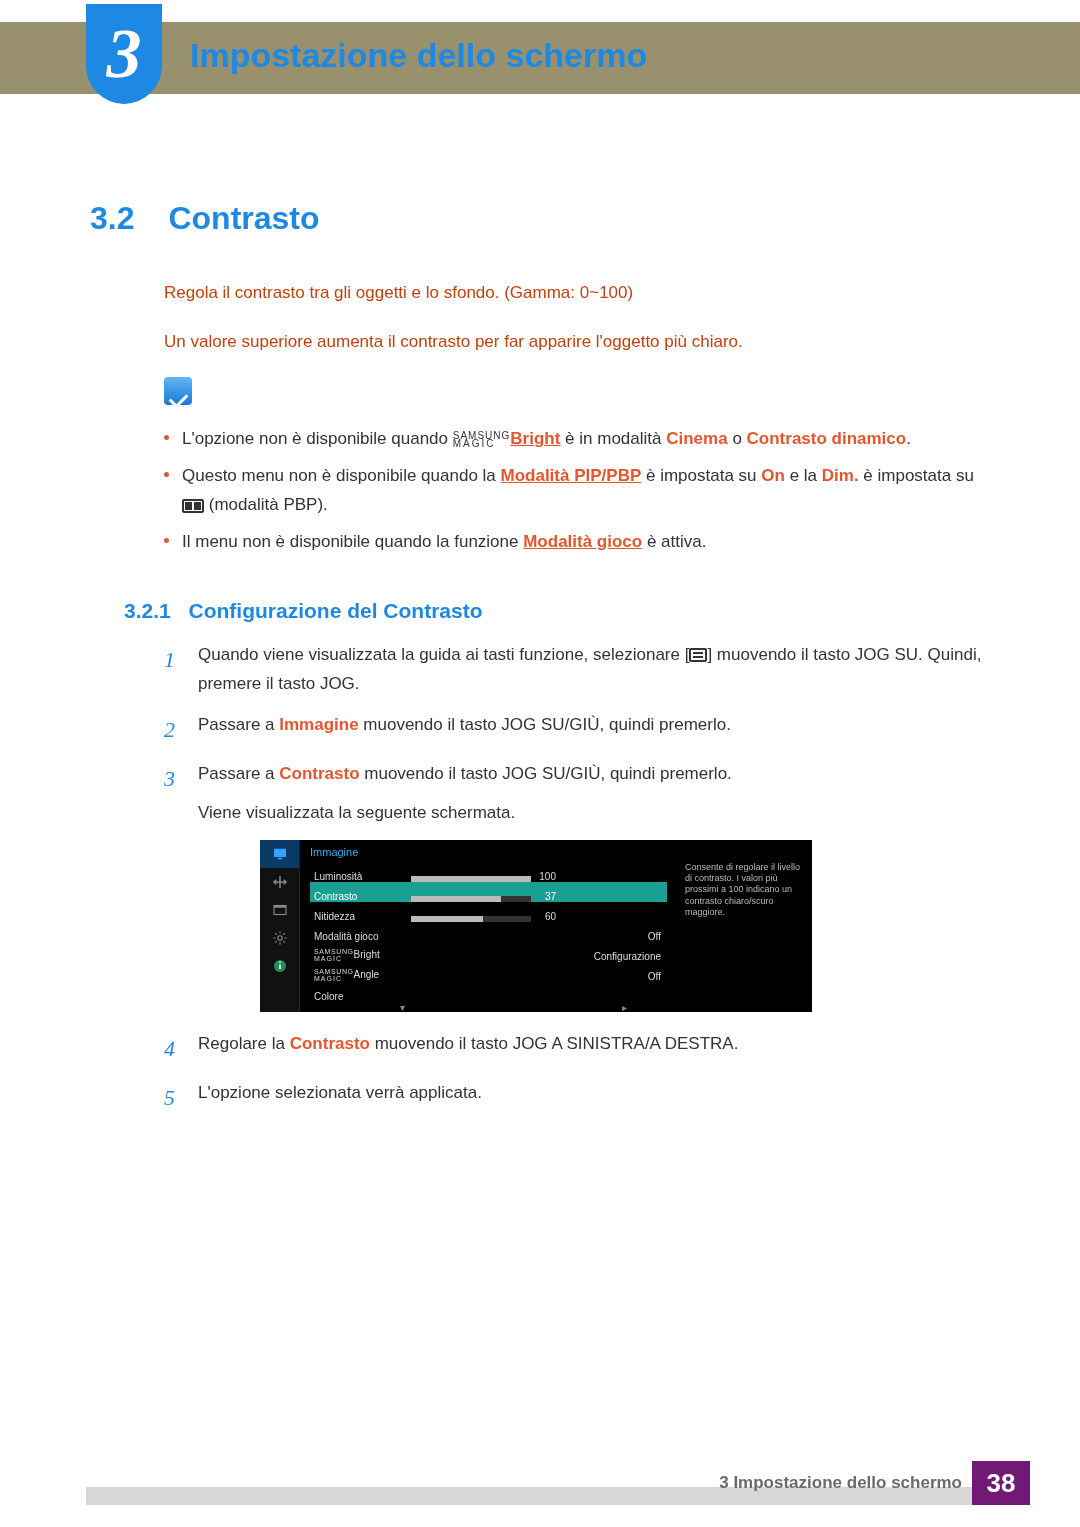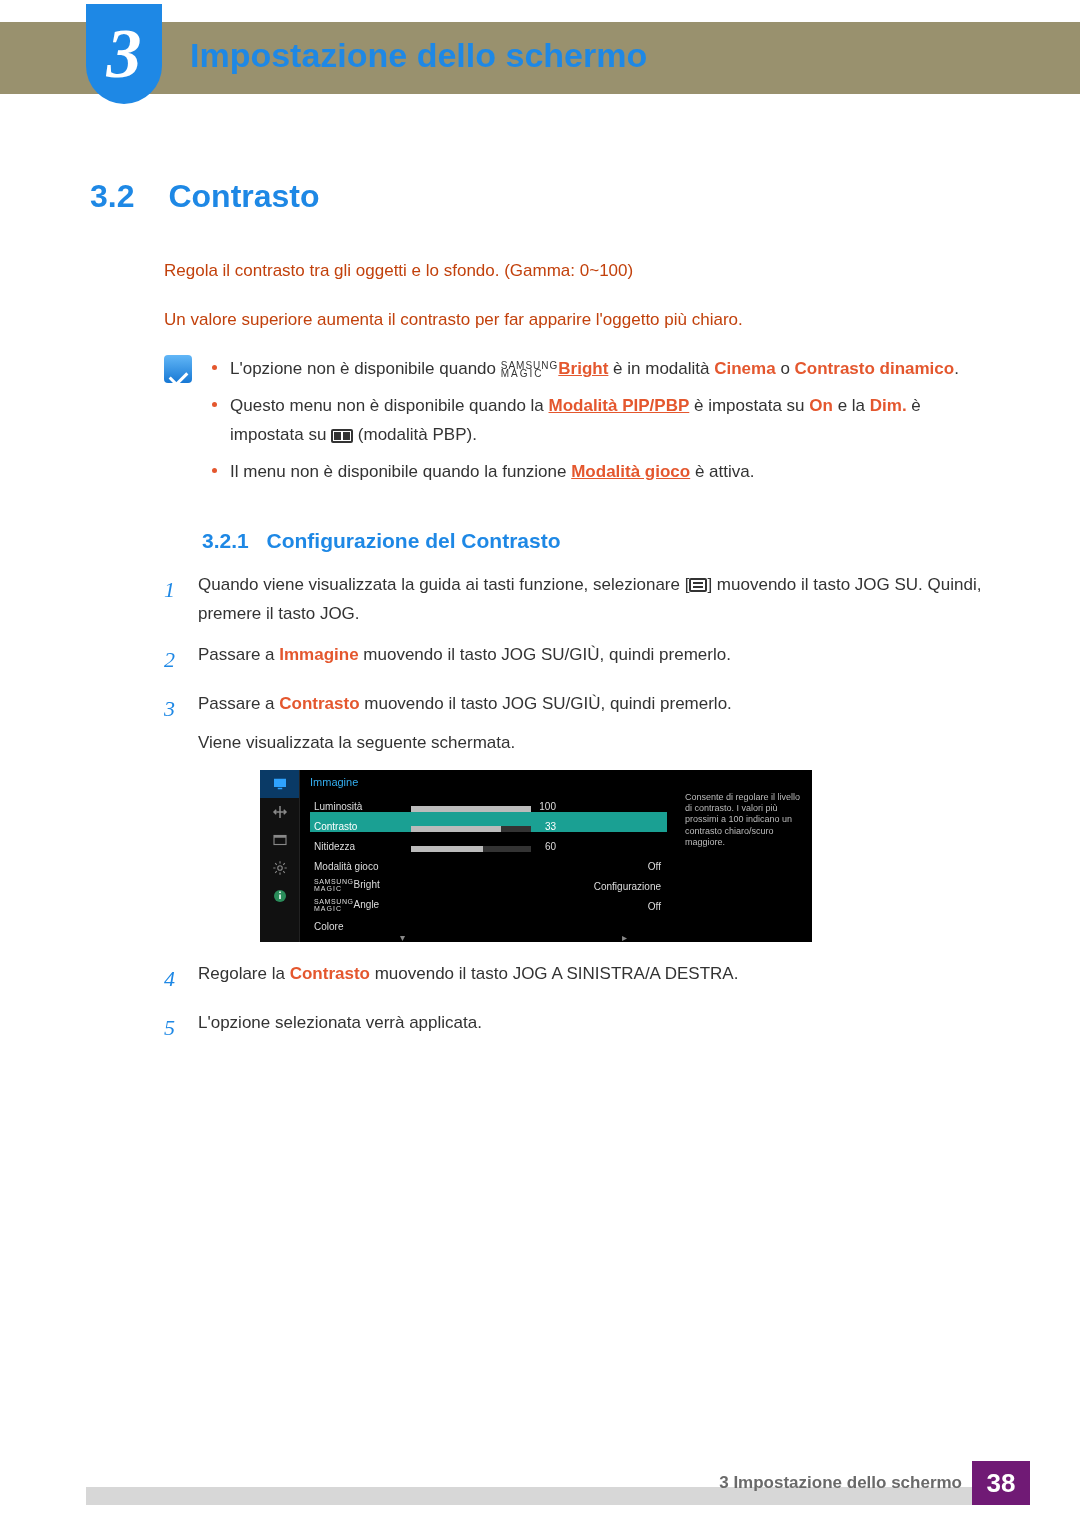--- a/index.html
+++ b/index.html
@@ -23,36 +23,36 @@
   }
   .chapter-badge span {
     color: #fff; font-size: 70px; font-weight: bold;
     font-family: "Georgia", serif; font-style: italic;
   }
   .chapter-title {
     position: absolute; left: 190px; top: 36px;
     font-size: 34px; color: #1e88e5; font-weight: bold;
   }
   .content {
-    position: absolute; left: 90px; top: 178px; width: 900px;
+    position: absolute; left: 90px; top: 200px; width: 900px;
   }
   .section-num {
     color: #1e88e5; font-size: 32px; font-weight: bold;
     display: inline-block; width: 74px;
   }
   .section-title {
     color: #1e88e5; font-size: 32px; font-weight: bold;
   }
   .body-text {
     margin-left: 74px; margin-top: 42px; font-size: 17px; color: #c2410c;
     line-height: 1.6;
   }
   .body-text p { margin-bottom: 22px; }
   .note-block {
-    margin-left: 74px; margin-top: 10px; display: flex; gap: 20px;
+    margin-left: 74px; margin-top: 10px; display: flex; gap: 20px; flex-direction: column;
   }
   .note-icon {
     width: 28px; height: 28px; background: linear-gradient(#62b7f7,#1778d4);
     border-radius: 4px; position: relative; flex-shrink: 0;
   }
   .note-icon::after {
     content: ""; position: absolute; left: 6px; top: 16px; width: 14px; height: 8px;
     border-left: 3px solid #fff; border-bottom: 3px solid #fff;
     transform: rotate(-45deg);
   }
@@ -65,21 +65,21 @@
   .magic-bright .s { letter-spacing: 1px; }
   .magic-bright .m { letter-spacing: 2px; }
   .pbp-icon {
     display: inline-block; width: 22px; height: 14px; border: 2px solid #333;
     vertical-align: middle; position: relative; border-radius: 2px;
   }
   .pbp-icon::after { content: ""; position: absolute; left: 50%; top: 0; bottom: 0; width: 2px; background: #333; transform: translateX(-1px); }
   .pbp-icon.filled::before { content: ""; position: absolute; left: 1px; right: 1px; top: 1px; bottom: 1px; background: #333; }
   .pbp-icon.filled::after { background: #fff; }
   .subsection {
-    margin-left: 112px; margin-top: 34px;
+    margin-left: 34px; margin-top: 34px;
   }
   .sub-num { color: #1e88e5; font-size: 21px; font-weight: bold; }
   .sub-title { color: #1e88e5; font-size: 21px; font-weight: bold; }
   .steps { margin-left: 74px; margin-top: 18px; }
   .step-row { display: flex; gap: 18px; margin-bottom: 12px; font-size: 17px; line-height: 1.7; }
   .step-num { color: #1e88e5; font-style: italic; font-family: Georgia, serif; font-size: 22px; min-width: 16px; }
   .menu-icon {
     display: inline-block; width: 18px; height: 14px; border: 2px solid #333;
     border-radius: 2px; position: relative; vertical-align: middle;
   }
@@ -255,21 +255,21 @@
               <div class="fill" style="width: 100%;"></div>
             </div>
             <div class="osd-val">100</div>
             <div style="flex: 1 1 0%;"></div>
           </div>
           <div class="osd-row sel">
             <div class="osd-label">Contrasto</div>
             <div class="osd-bar">
               <div class="fill" style="width: 75%;"></div>
             </div>
-            <div class="osd-val">33</div>
+            <div class="osd-val">37</div>
             <div style="flex: 1 1 0%;"></div>
           </div>
           <div class="osd-row">
             <div class="osd-label">Nitidezza</div>
             <div class="osd-bar">
               <div class="fill" style="width: 60%;"></div>
             </div>
             <div class="osd-val">60</div>
             <div style="flex: 1 1 0%;"></div>
           </div>

